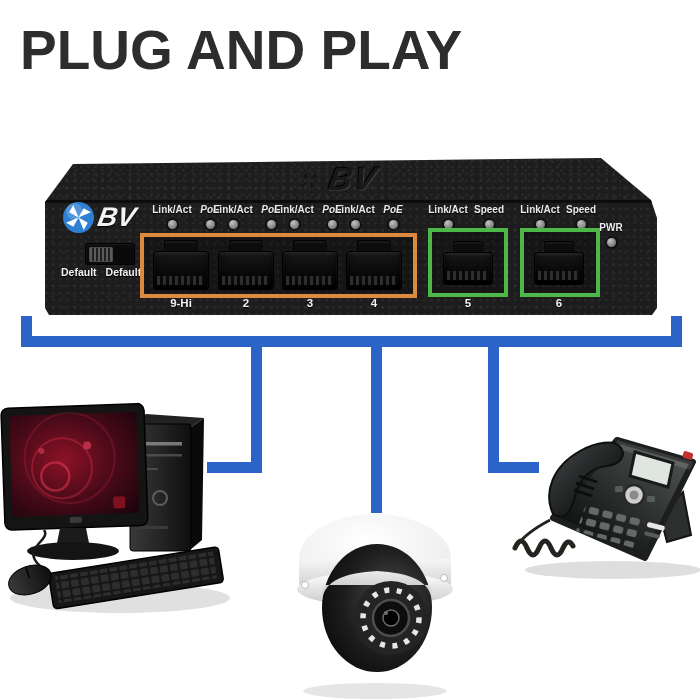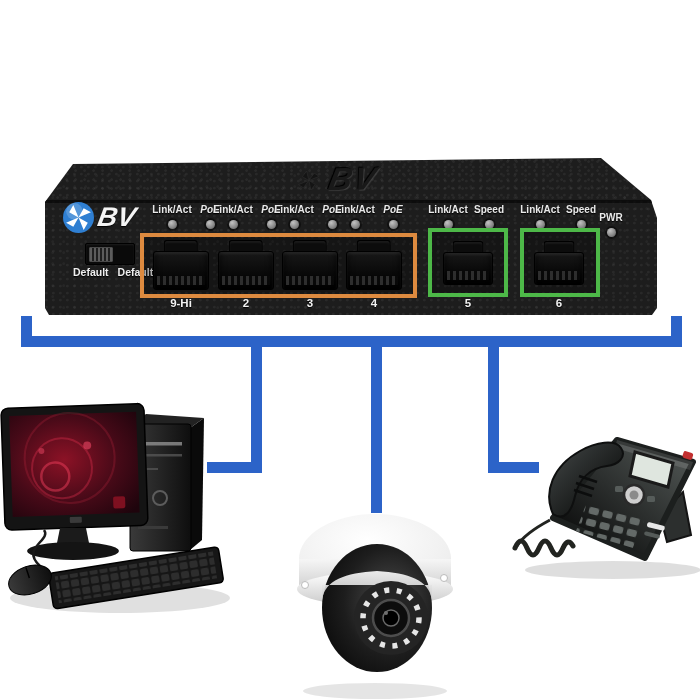--- a/index.html
+++ b/index.html
@@ -35,32 +35,32 @@
   .logo{position:absolute;left:18px;top:44px;display:flex;align-items:center;gap:4px;}
   .logo-circle{width:31px;height:31px;}
   .logo-text{font-size:27px;font-weight:700;font-style:italic;color:#f4f4f4;
     transform:skewX(-10deg);letter-spacing:0px;text-shadow:0 1px 1px #000;}
 
   .mode{position:absolute;left:40px;top:85px;width:48px;height:20px;background:#0a0a0a;
     border:1px solid #000;border-radius:2px;box-shadow:inset 0 1px 2px rgba(255,255,255,.08);}
   .mode .knob{position:absolute;left:3px;top:3px;width:22px;height:13px;border:1px solid #4a4a4a;
     background:repeating-linear-gradient(90deg,#5c5c5c 0 2px,#1f1f1f 2px 4px);border-radius:1px;}
   .mode-labels{position:absolute;left:16px;top:108px;display:flex;gap:9px;
-    font-size:10.5px;font-weight:700;color:#efefef;text-shadow:0 1px 1px #000;margin-left:12px;}
+    font-size:10.5px;font-weight:700;color:#efefef;text-shadow:0 1px 1px #000;}
 
   .led-group{position:absolute;top:46px;display:flex;gap:5px;}
   .led-col{display:flex;flex-direction:column;align-items:center;}
   .led-col.c1{width:40px;}
   .led-col.c2{width:26px;font-style:italic;}
   .led-col.c2w{width:32px;}
   .led-label{font-size:10px;font-weight:700;color:#e9e9e9;white-space:nowrap;text-shadow:0 1px 1px #000;}
   .led-dot{width:9px;height:9px;border-radius:50%;margin-top:5px;
     background:radial-gradient(circle at 35% 30%,#c2c2c2,#8a8a8a 55%,#565656);
     box-shadow:0 0 0 2px rgba(0,0,0,.45);}
-  .led-pwr{position:absolute;top:54px;display:flex;flex-direction:column;align-items:center;width:30px;}
+  .led-pwr{position:absolute;top:64px;display:flex;flex-direction:column;align-items:center;width:30px;}
 
   .group-box{position:absolute;box-sizing:border-box;}
   .group-box.orange{left:95px;top:75px;width:277px;height:65px;border:4px solid var(--orange,#dd8a3f);
     background:rgba(0,0,0,.25);}
   .group-box.green{top:70px;width:80px;height:69px;border:4px solid var(--green,#4db848);
     background:rgba(0,0,0,.25);}
   .group-box.g5{left:383px;}
   .group-box.g6{left:475px;}
 
   .rj45{position:absolute;width:56px;height:50px;}
@@ -80,20 +80,21 @@
   
   .computer{position:absolute;left:0px;top:398px;}
   .camera{position:absolute;left:285px;top:505px;}
   .phone{position:absolute;left:495px;top:420px;}
 </style>
 </head>
 <body>
 
 <div class="stage">
 
+  <h1 class="title">PLUG AND PLAY</h1>
 
   <div class="line" style="left:21px;top:316px;width:11px;height:31px"></div>
   <div class="line" style="left:21px;top:336px;width:661px;height:11px"></div>
   <div class="line" style="left:671px;top:316px;width:11px;height:31px"></div>
   <div class="line" style="left:251px;top:347px;width:11px;height:126px"></div>
   <div class="line" style="left:207px;top:462px;width:55px;height:11px"></div>
   <div class="line" style="left:371px;top:347px;width:11px;height:166px"></div>
   <div class="line" style="left:488px;top:347px;width:11px;height:126px"></div>
   <div class="line" style="left:488px;top:462px;width:51px;height:11px"></div>
 

